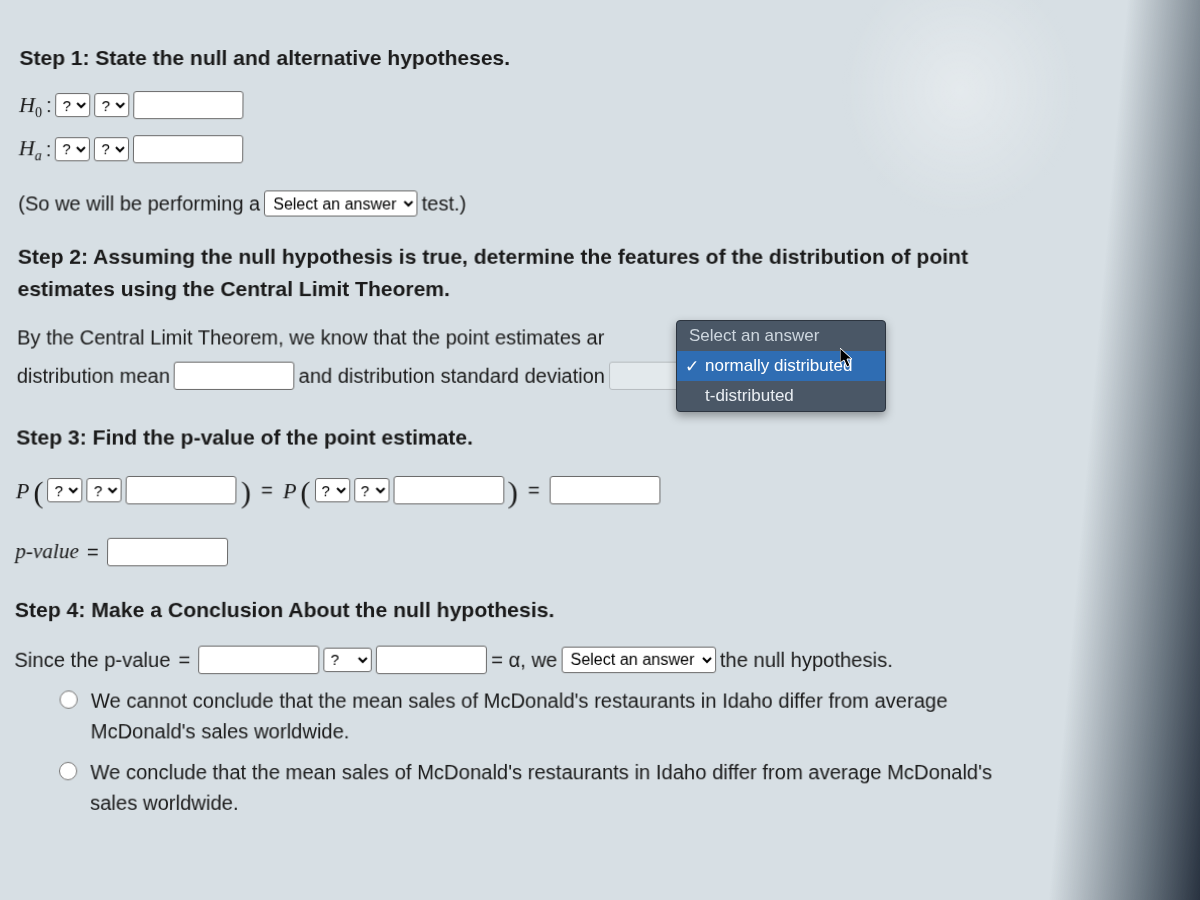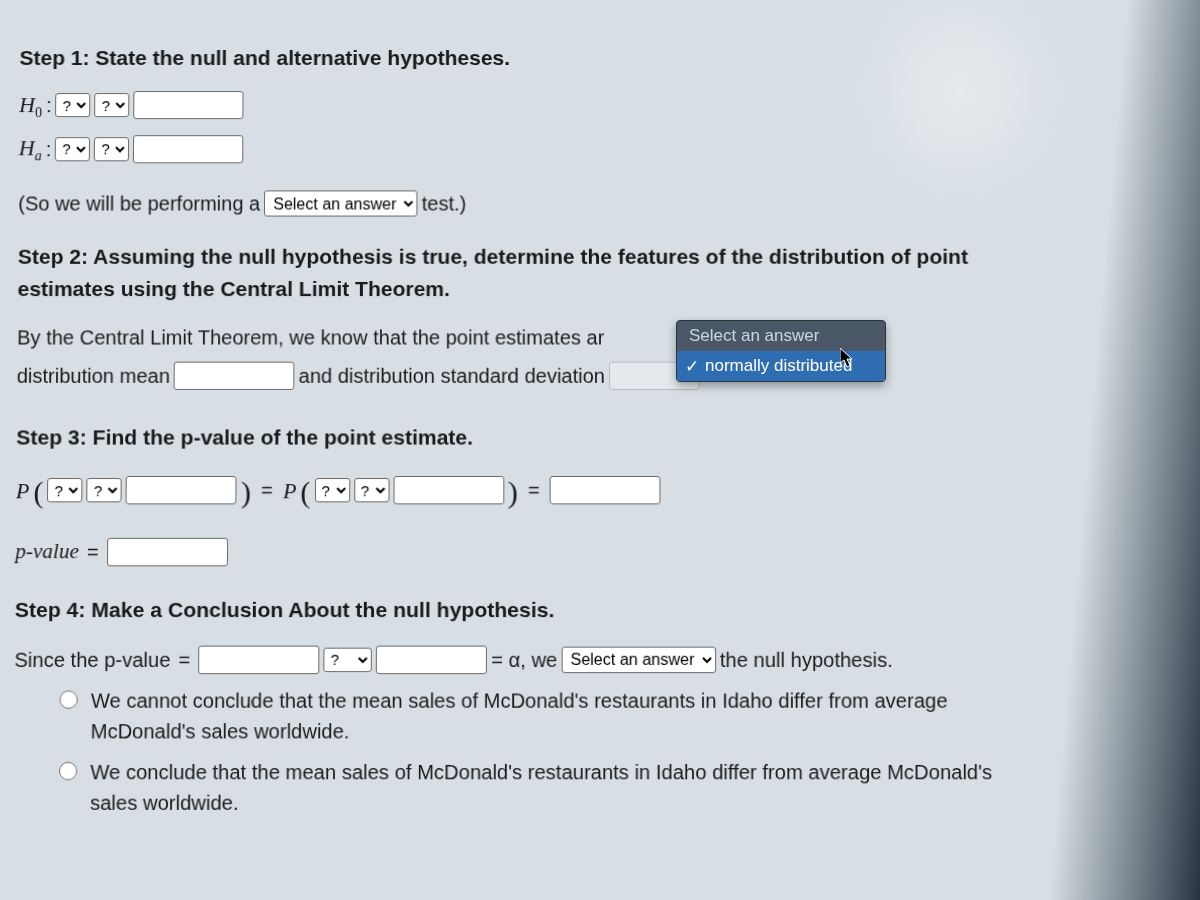--- a/index.html
+++ b/index.html
@@ -227,20 +227,21 @@
   <div class="radio-row">
     <input type="radio" name="concl" style="">
     <span>We conclude that the mean sales of McDonald's restaurants in Idaho differ from average McDonald's sales worldwide.</span>
   </div>
 
 </div>
 
 <div class="dropdown-open">
   <div class="dd-row header">Select an answer</div>
   <div class="dd-row selected">normally distributed</div>
+  <div class="dd-row">t-distributed</div>
 </div>
 
 <div class="cursor-arrow">
   <svg viewBox="0 0 14 20" width="14" height="20">
     <path d="M0,0 L0,15 L4,12 L7,19 L10,17.5 L7,11 L12,11 Z" fill="#000" stroke="#fff" stroke-width="1"></path>
   </svg>
 </div>
 
 <div class="glare"></div>
 <div class="glare-highlight"></div>

